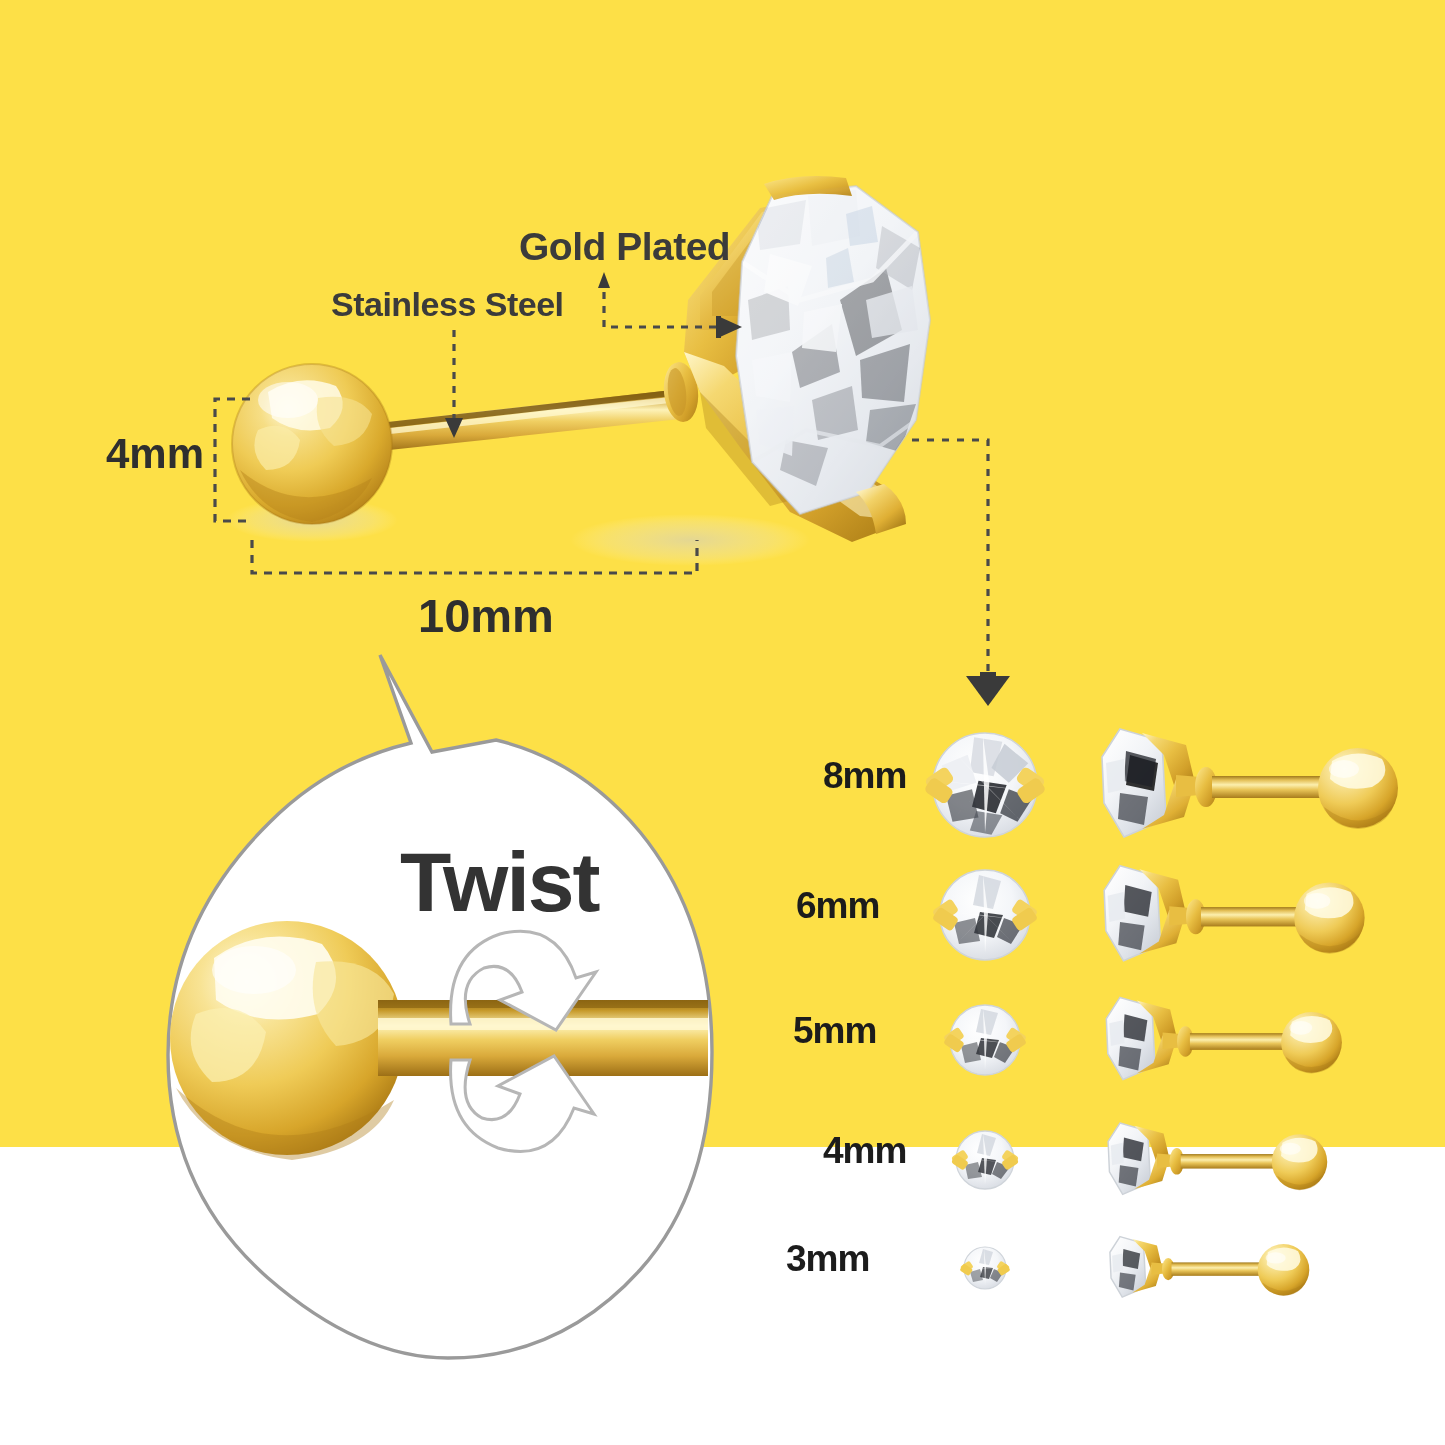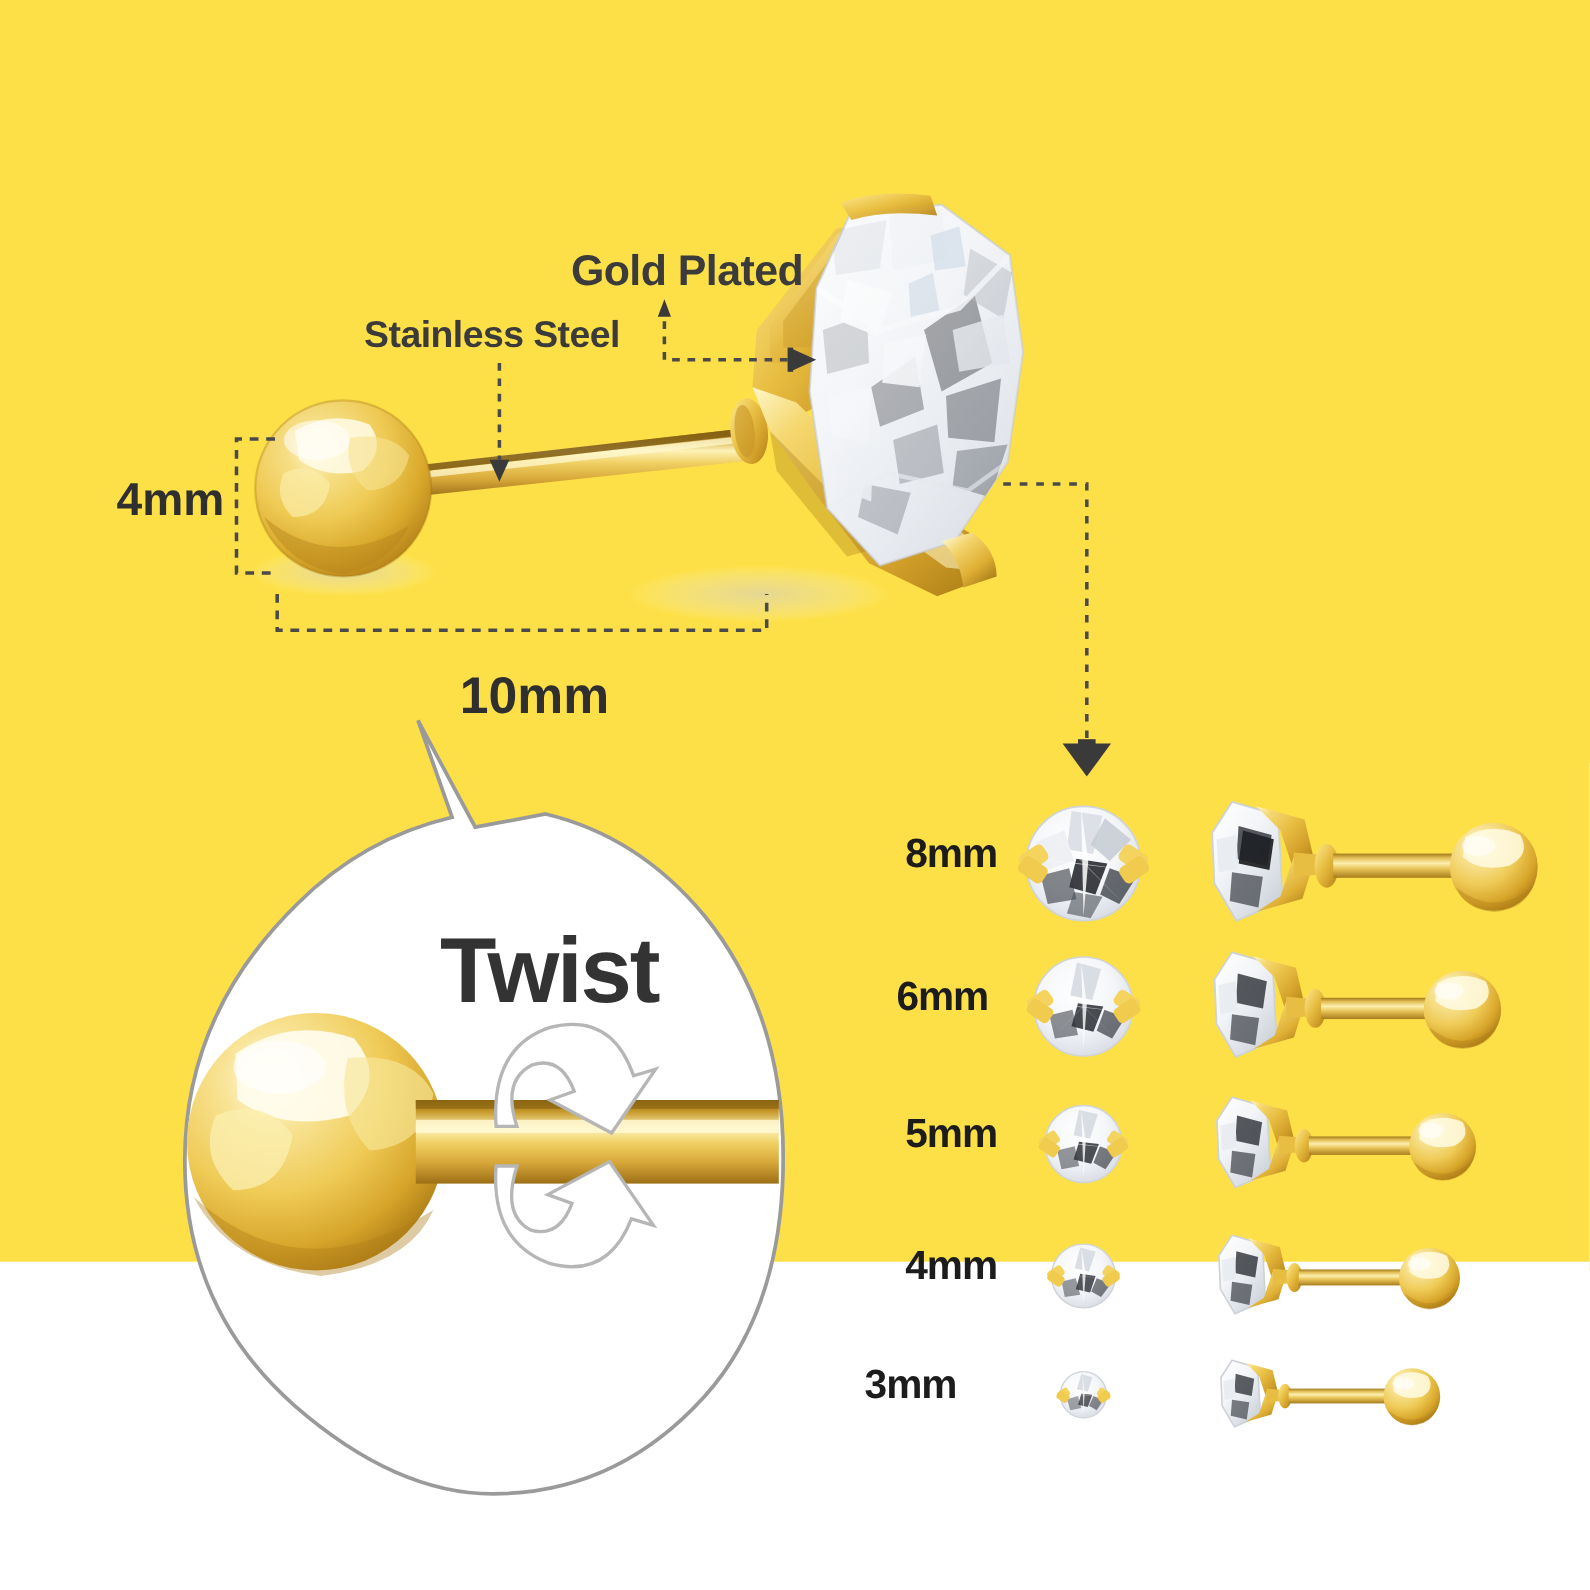--- a/index.html
+++ b/index.html
@@ -494,27 +494,27 @@
       </g>
     </g>
   </svg>
 
   <div class="abs lbl lbl-gold" style="left:519px;top:225px;">Gold Plated</div>
 
   <div class="abs lbl lbl-steel" style="left:331px;top:285px;">Stainless Steel</div>
 
   <div class="abs dim" style="left:106px;top:430px;">4mm</div>
 
-  <div class="abs dim dim10" style="left:418px;top:588px;margin-top:16px;">10mm</div>
+  <div class="abs dim dim10" style="left:418px;top:588px;">10mm</div>
 
   <div class="abs twist" style="left:400px;top:834px;text-align:right;">Twist</div>
 
   <div class="abs sizelbl" style="left:823px;top:755px;">8mm</div>
 
-  <div class="abs sizelbl" style="left:815px;top:885px;">6mm</div>
-
-  <div class="abs sizelbl" style="left:823px;top:1010px;">5mm</div>
+  <div class="abs sizelbl" style="left:796px;top:885px;">6mm</div>
+
+  <div class="abs sizelbl" style="left:793px;top:1010px;">5mm</div>
 
   <div class="abs sizelbl" style="left:823px;top:1130px;">4mm</div>
 
   <div class="abs sizelbl" style="left:786px;top:1238px;">3mm</div>
 
 </div>
 
 </body></html>

